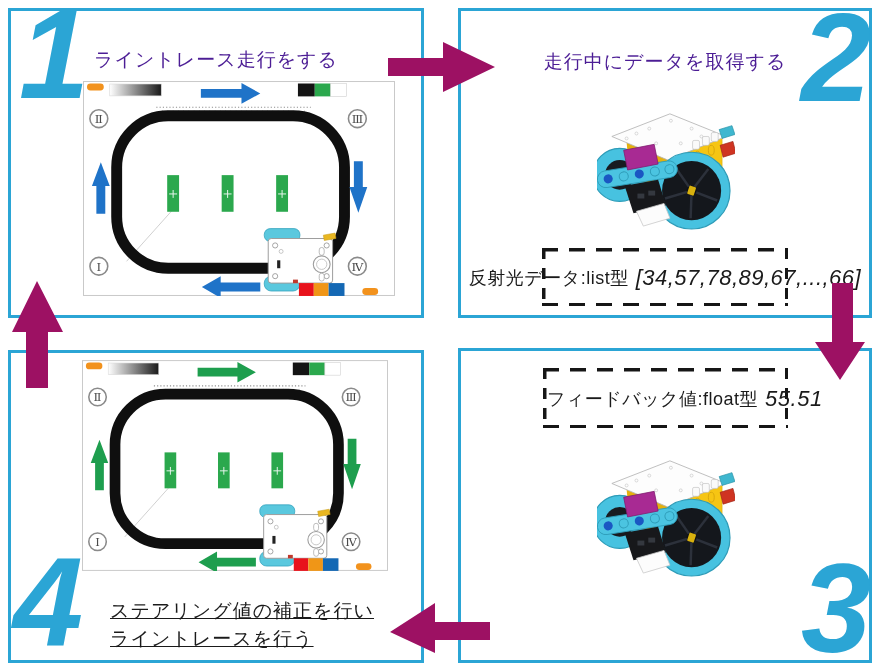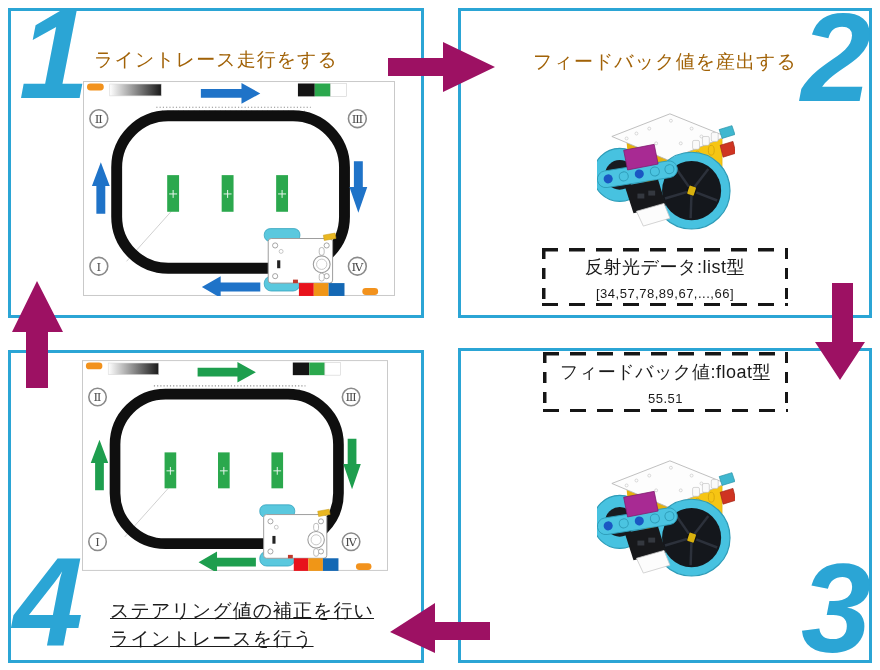--- a/index.html
+++ b/index.html
@@ -17,47 +17,47 @@
   .step-num{
     position:absolute;font-size:126px;line-height:1;font-style:italic;font-weight:700;
     color:#2ba5d5;pointer-events:none;letter-spacing:-4px;
   }
   #num1{left:8px;top:-19px;}
   #num2{right:2px;top:-16px;}
   #num3{right:2px;bottom:-12px;}
   #num4{left:2px;bottom:-6px;}
   .panel-title{
     position:absolute;left:0;right:0;text-align:center;font-size:19px;letter-spacing:1px;
-    font-weight:500;color:#a16207;white-space:nowrap;
+    font-weight:500;color:#4c1d95;white-space:nowrap;
   }
   #panel1 .panel-title{top:36px;}
   #panel2 .panel-title{top:38px;}
   #panel3 .panel-caption{position:absolute;left:0;right:0;top:245px;text-align:center;
     font-size:19px;letter-spacing:1px;font-weight:500;white-space:nowrap;}
   #panel4 .panel-caption{position:absolute;left:99px;top:244px;text-align:left;
     font-size:19px;letter-spacing:1px;font-weight:500;line-height:28px;white-space:nowrap;text-decoration:underline;}
   .mat{position:absolute;display:block;}
   #panel1 .mat{left:72px;top:70px;width:312px;height:215px;color:#1f73c8;}
   #panel4 .mat{left:71px;top:7px;width:306px;height:211px;color:#1e9e4e;}
   .robot{position:absolute;display:block;width:138px;height:128px;}
   #panel2 .robot{left:136px;top:92px;}
   #panel3 .robot{left:136px;top:99px;}
   .databox{
-    position:absolute;box-sizing:border-box;display:flex;flex-direction:column;
+    position:absolute;box-sizing:border-box;display:flex;flex-direction:row;
     align-items:center;justify-content:center;gap:7px;padding:6px 4px 4px;
     background:
       repeating-linear-gradient(90deg,#161616 0 16px,transparent 16px 27px) left top/100% 3.5px no-repeat,
       repeating-linear-gradient(90deg,#161616 0 16px,transparent 16px 27px) left bottom/100% 3.5px no-repeat,
       repeating-linear-gradient(180deg,#161616 0 11px,transparent 11px 20px) left top/3.5px 100% no-repeat,
       repeating-linear-gradient(180deg,#161616 0 11px,transparent 11px 20px) right top/3.5px 100% no-repeat;
   }
   #panel2 .databox{left:81px;top:237px;width:246px;height:58px;}
-  #panel3 .databox{left:82px;top:1px;width:245px;height:60px;}
+  #panel3 .databox{left:82px;top:17px;width:245px;height:60px;justify-content:space-between;}
   .databox .line1{font-size:18px;letter-spacing:0.5px;white-space:nowrap;}
-  .databox .line2{font-size:13px;letter-spacing:0.5px;white-space:nowrap;}
+  .databox .line2{font-size:22px;letter-spacing:0.5px;white-space:nowrap;font-style:italic;}
   .flow-arrow{position:absolute;z-index:10;display:block;}
   #flow12{left:388px;top:42px;width:107px;height:50px;}
   #flow23{left:815px;top:283px;width:50px;height:97px;}
   #flow34{left:390px;top:603px;width:100px;height:50px;}
   #flow41{left:12px;top:281px;width:51px;height:107px;}
   .flow-arrow polygon{fill:#9d1163;}
   .mat text{user-select:none;}
 </style>
 </head>
 <body>
@@ -137,21 +137,21 @@
         <polygon points="119,8 160,8 160,2 179,12.5 160,23 160,17 119,17"></polygon>
         <polygon points="18,82 27,106 22.5,106 22.5,134 13.5,134 13.5,106 9,106"></polygon>
         <polygon points="273.5,81 282.5,81 282.5,107 287,107 278,133 269,107 273.5,107"></polygon>
         <polygon points="120,208 139,197 139,203.5 179,203.5 179,212.5 139,212.5 139,219"></polygon>
       </g>
     </svg>
   </div>
 
   <div class="panel" id="panel2">
     <div class="step-num" id="num2">2</div>
-    <div class="panel-title">フィードバック値を産出する</div>
+    <div class="panel-title">走行中にデータを取得する</div>
 
     <svg class="robot" viewBox="0 0 140 130">
       <circle cx="23" cy="73" r="27" fill="#47c2e0" stroke="#2e9cb8" stroke-width="1.2"></circle>
       <circle cx="23" cy="73" r="15" fill="#181b20"></circle>
       <polygon points="30,40 70,55 70,93 33,72" fill="#e5b10d"></polygon>
       <polygon points="70,55 127,32 127,67 70,93" fill="#f6c513" stroke="#cda50a" stroke-width="0.5"></polygon>
       <g fill="none" stroke="#d9a80b" stroke-width="1">
         <ellipse cx="86" cy="61" rx="3" ry="5"></ellipse>
           <ellipse cx="102" cy="54" rx="3" ry="5"></ellipse>
         <ellipse cx="116" cy="48" rx="3" ry="5"></ellipse>

